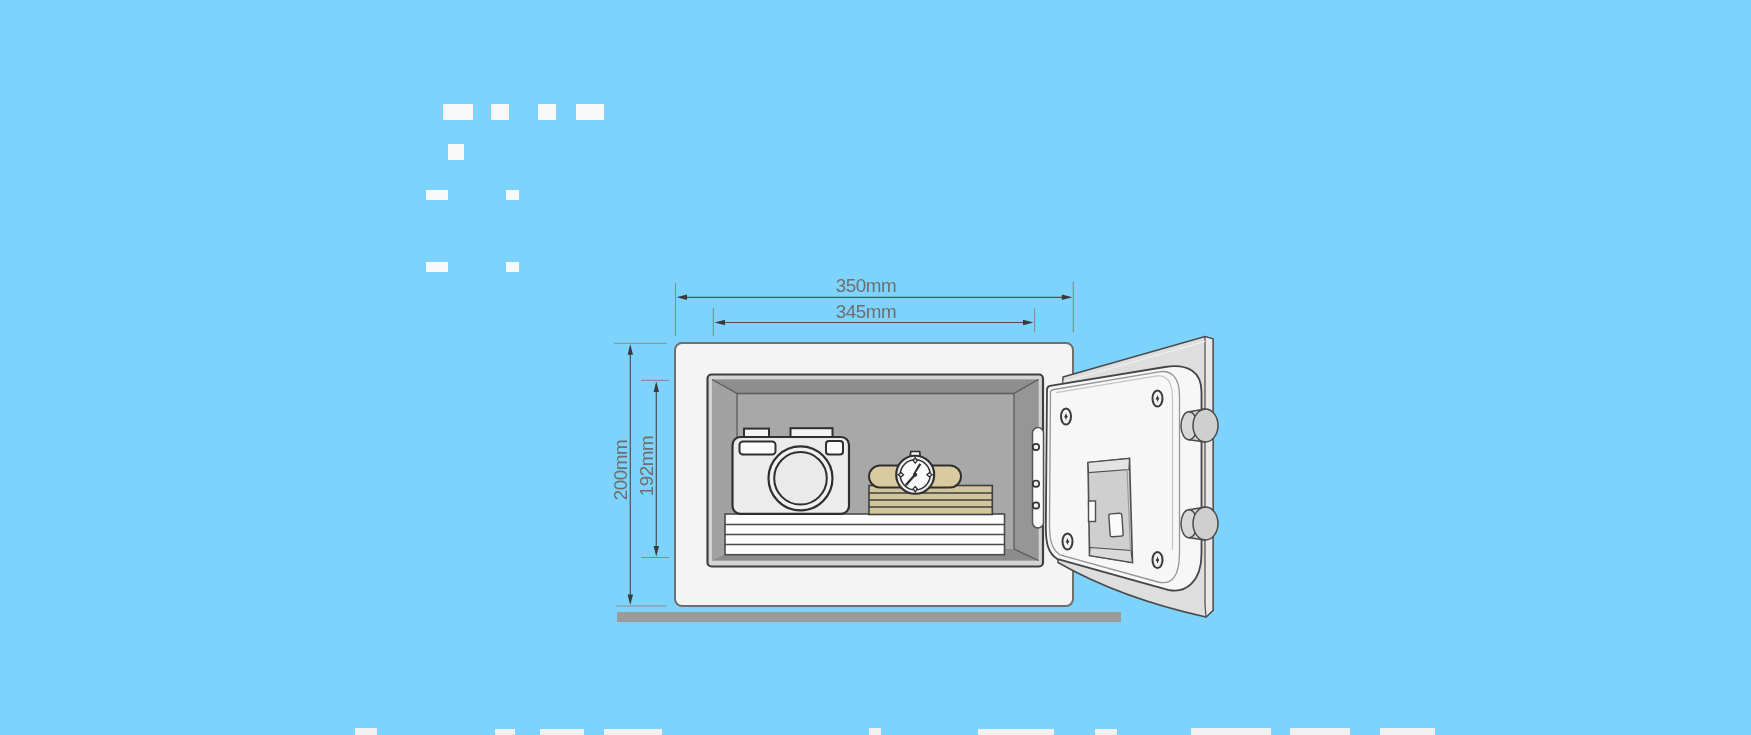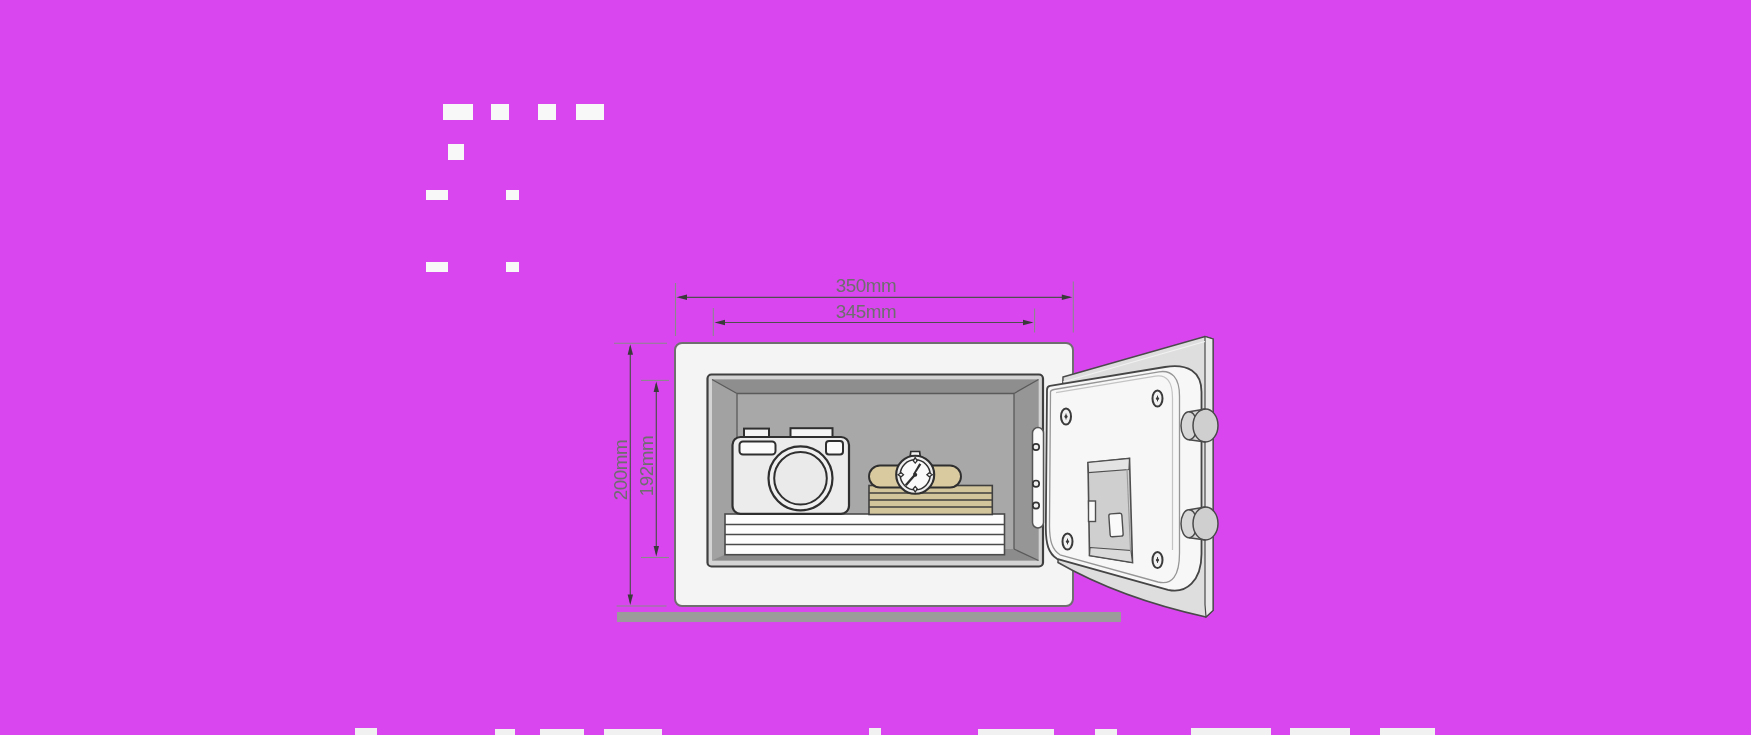--- a/index.html
+++ b/index.html
@@ -1,16 +1,16 @@
 <!DOCTYPE html>
 <html><head>
 <meta charset="utf-8">
 <style>
   html,body{margin:0;padding:0;background:#ffffff;}
-  .page{position:relative;width:1751px;height:735px;overflow:hidden;background:#d946ef;
+  .page{position:relative;width:1751px;height:735px;overflow:hidden;background:#7dd3fc;
         font-family:"Liberation Sans", sans-serif;}
   svg{position:absolute;left:0;top:0;}
   text{font-family:"Liberation Sans", sans-serif;}
 </style>
 </head>
 <body>
 <div class="page">
 <svg width="1751" height="735" viewBox="0 0 1751 735">
 
 <g fill="#f8f8f8">

